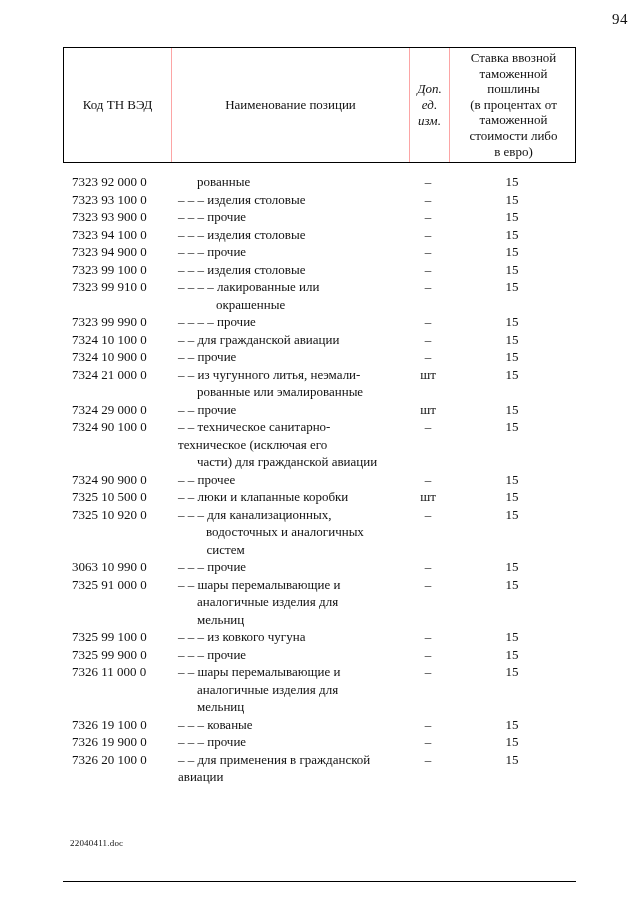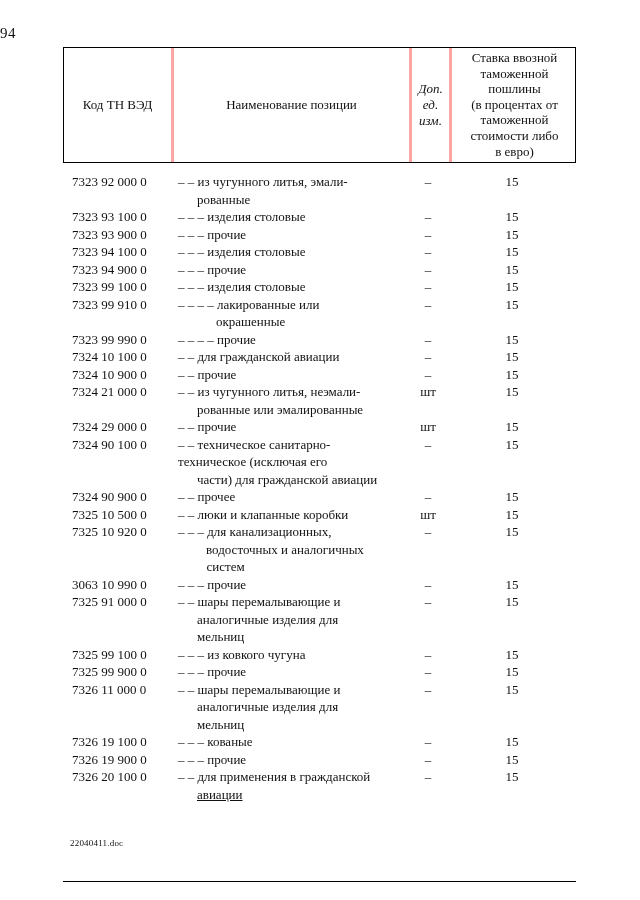--- a/index.html
+++ b/index.html
@@ -4,36 +4,36 @@
 <style>
   html,body{margin:0;padding:0;}
   body{
     width:640px;height:900px;background:#f4f4f2;
     font-family:"Liberation Serif", serif;color:#111;
   }
   .page{
     position:relative;width:640px;height:900px;background:#ffffff;overflow:hidden;
   }
   .page-number{
-    position:absolute;top:25px;left:0;width:628px;text-align:left;
+    position:absolute;top:11px;left:0;width:628px;text-align:right;
     font-size:15px;letter-spacing:0.5px;
   }
   .tariff-table{
     position:absolute;left:63px;top:47px;width:513px;font-size:13px;
   }
   .thead{
     display:grid;grid-template-columns:107px 238px 40px 128px;
     height:116px;box-sizing:border-box;
     border:1px solid #000;
   }
   .th{
     display:flex;justify-content:center;box-sizing:border-box;
     text-align:center;line-height:16px;
   }
-  .th + .th{border-left:3px solid #fca5a5;}
+  .th + .th{border-left:1px solid #fca5a5;}
   .th-code,.th-name,.th-unit{align-items:center;}
   .th-unit{white-space:pre-line;font-style:italic;}
   .th-rate{white-space:pre-line;padding-top:2px;line-height:15.6px;}
   .tbody{padding-top:10px;line-height:17.5px;}
   .tr{display:grid;grid-template-columns:107px 238px 40px 128px;}
   .td{box-sizing:border-box;}
   .td.code{padding-left:9px;white-space:nowrap;}
   .td.name{padding-left:8px;}
   .td.name .line{white-space:nowrap;}
   .td.unit{text-align:center;}
@@ -64,21 +64,20 @@
 пошлины
 (в процентах от
 таможенной
 стоимости либо
 в евро)</div>
     </div>
     <div class="tbody" id="tbody">
         <div class="tr">
           <div class="td code">7323 92 000 0</div>
           <div class="td name">
-            <div class="line">– – из чугунного литья, эмали-</div>
             <div class="line" style="margin-left: 19px;">рованные</div>
           </div>
           <div class="td unit">–</div>
           <div class="td rate">15</div>
         </div>
         <div class="tr">
           <div class="td code">7323 93 100 0</div>
           <div class="td name">
             <div class="line">– – – изделия столовые</div>
           </div>
@@ -260,21 +259,21 @@
           <div class="td name">
             <div class="line">– – – прочие</div>
           </div>
           <div class="td unit">–</div>
           <div class="td rate">15</div>
         </div>
         <div class="tr">
           <div class="td code">7326 20 100 0</div>
           <div class="td name">
             <div class="line">– – для применения в гражданской</div>
-            <div class="line" style="margin-left: 19px; text-decoration: underline;">авиации</div>
+            <div class="line" style="">авиации</div>
           </div>
           <div class="td unit">–</div>
           <div class="td rate">15</div>
         </div>
       </div>
   </div>
 
   <div class="footer-doc">22040411.doc</div>
   <div class="bottom-rule"></div>
 </div>

